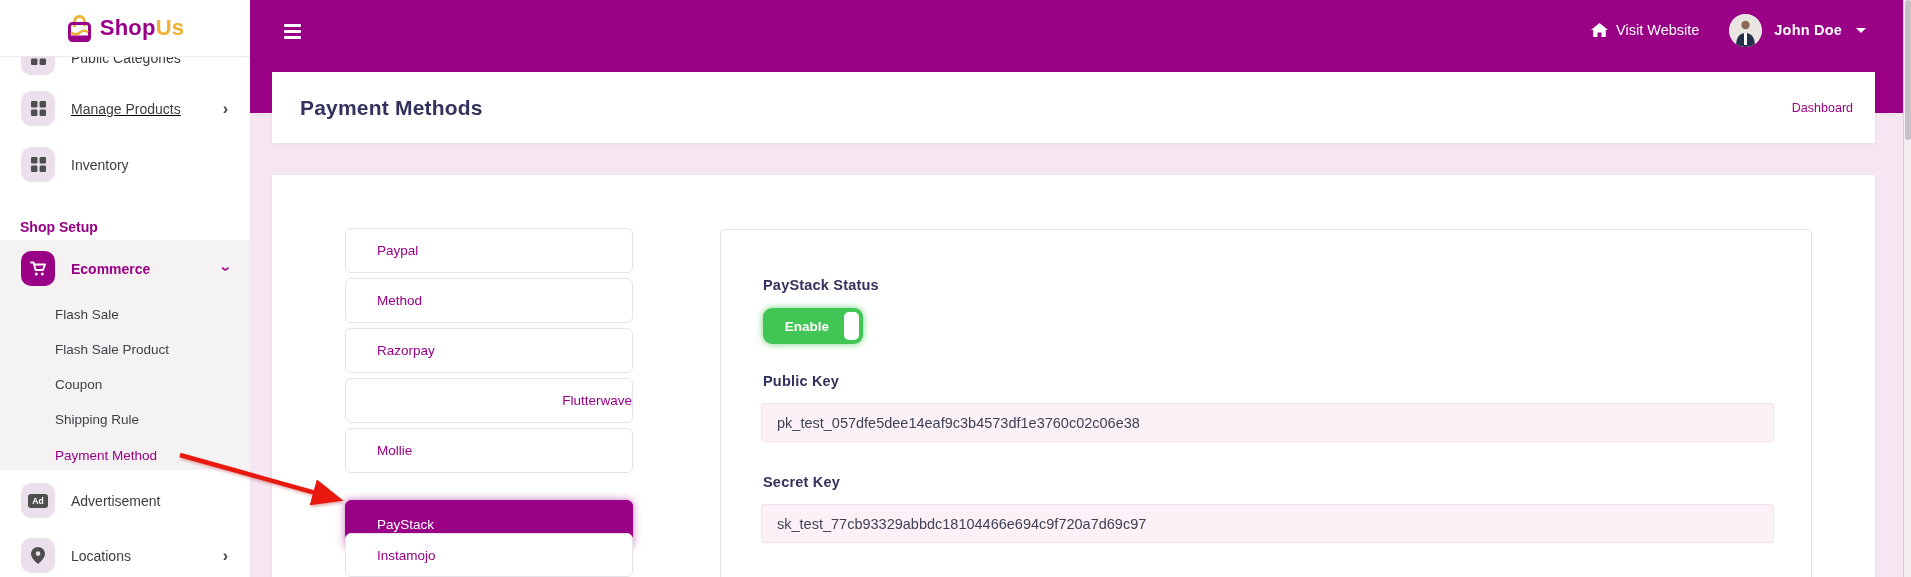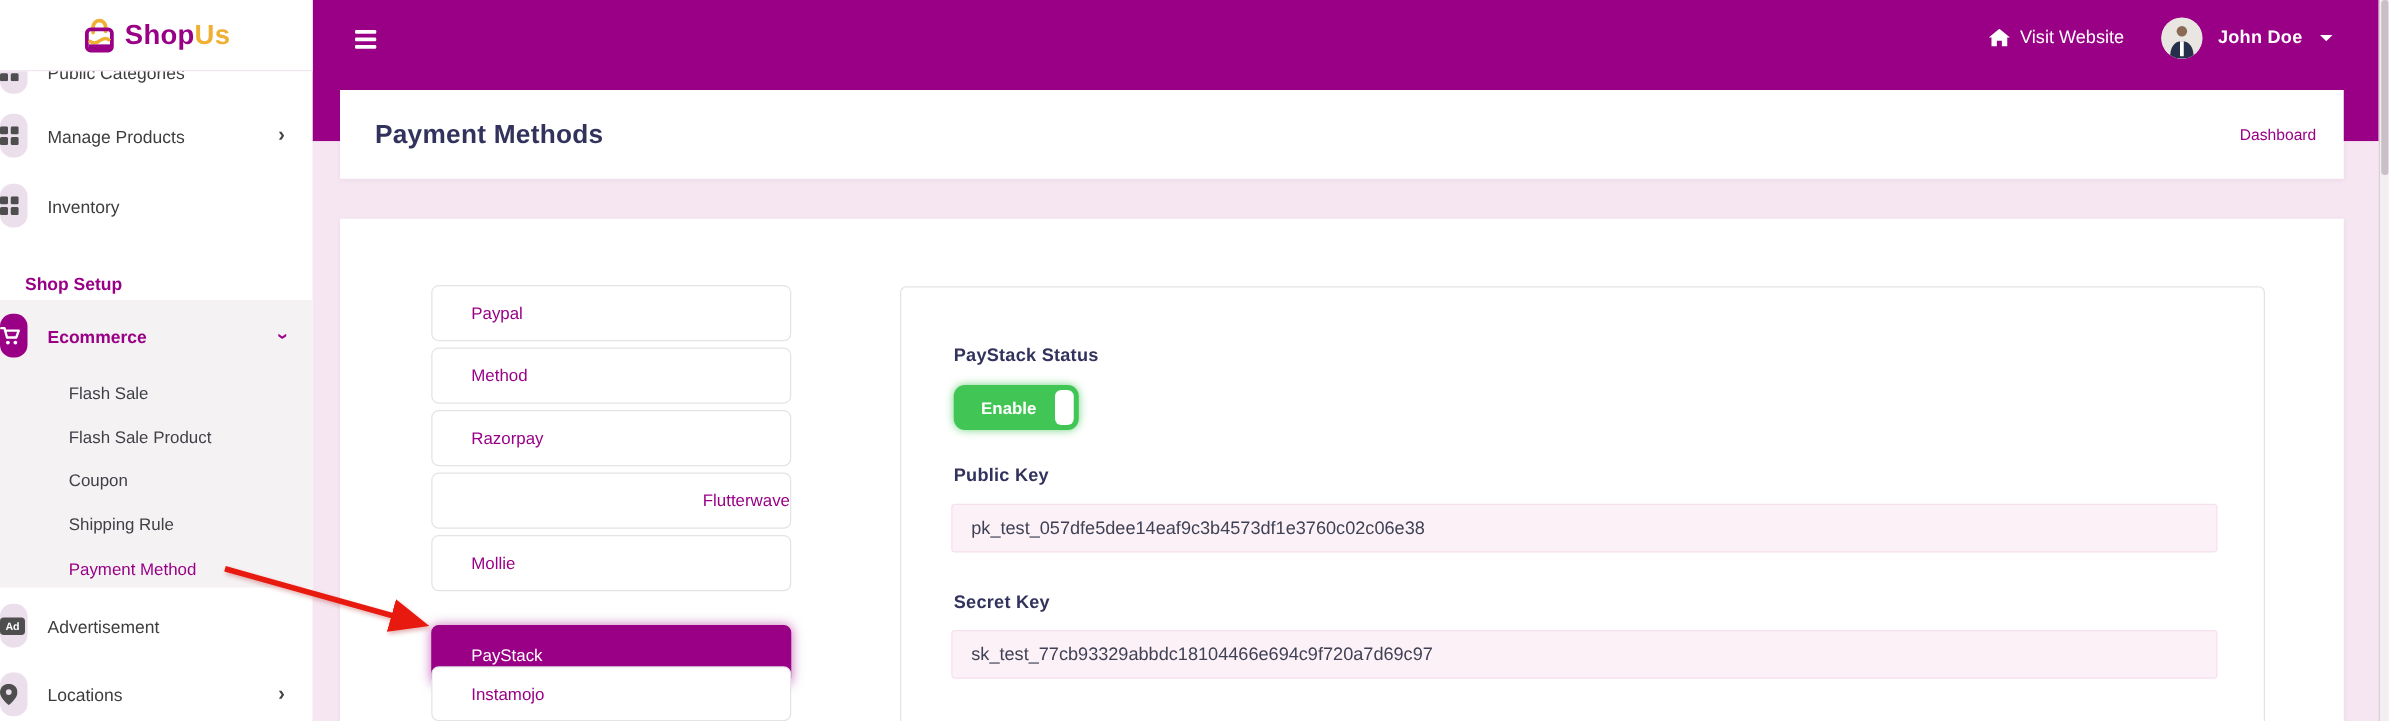--- a/index.html
+++ b/index.html
@@ -55,22 +55,22 @@
   
   .sidebar { position:absolute; left:0; top:0; width:250px; height:577px; background:#fff; z-index:3; }
   .logo-row { position:absolute; left:0; top:0; width:250px; height:57px; background:#fff; z-index:5;
               display:flex; align-items:center; justify-content:center; gap:7px; border-bottom:1px solid #f1e6ef; }
   .logo-text { font-size:22px; font-weight:bold; letter-spacing:.2px; }
   .logo-shop { color:#990086; } .logo-us { color:#efb034; }
 
   .active-group-bg { position:absolute; left:0; top:240px; width:250px; height:230px; background:#f5f2f4; z-index:1; }
 
   .srow { position:absolute; left:0; width:250px; height:35px; display:flex; align-items:center; z-index:2; cursor:pointer; }
-  .icon-box { width:22px; height:35px; border-radius:10px; background:#ecdfec; margin-right:16px;
-              display:flex; align-items:center; justify-content:flex-start; flex:none; }
+  .icon-box { width:34px; height:35px; border-radius:10px; background:#ecdfec; margin-left:21px; margin-right:16px;
+              display:flex; align-items:center; justify-content:center; flex:none; }
   .icon-box.filled { background:#990086; }
   .srow-label { font-size:14px; color:#3d3d3d; }
   .srow-label.purple { color:#990086; font-weight:bold; }
   .chev { position:absolute; right:22px; color:#444; font-size:16px; font-weight:bold; line-height:1; }
   .chev.down { transform:rotate(90deg); color:#990086; }
   .section-label { position:absolute; left:20px; font-size:14px; font-weight:bold; color:#990086; z-index:2; }
   .subrow { position:absolute; left:55px; width:195px; height:22px; display:flex; align-items:center; z-index:2; cursor:pointer; }
   .subrow span { font-size:13.5px; color:#3f3f46; }
   .subrow span.active { color:#990086; }
 
@@ -184,21 +184,21 @@
         <svg width="27" height="29" viewBox="0 0 27 29">
           <path d="M8.5 12 v-4.5 a5 5 0 0 1 10 0 V11" fill="none" stroke="#efb034" stroke-width="3" stroke-linecap="round"></path>
           <rect x="3.5" y="9.5" width="20" height="17" rx="3" fill="none" stroke="#990086" stroke-width="3"></rect>
           <path d="M5 18.5 q4.5 3.5 9 0 q4.5 -3.5 8 0" fill="none" stroke="#efb034" stroke-width="2.6"></path>
           <rect x="5" y="21.5" width="17" height="3.8" fill="#990086"></rect>
         </svg>
       </span>
       <span class="logo-text"><span class="logo-shop">Shop</span><span class="logo-us">Us</span></span>
     </div>
 
-    <div class="srow" style="top:91px;">
+    <div class="srow" style="top:91px;text-decoration:underline;">
       <span class="icon-box">
         <svg width="15" height="15" viewBox="0 0 15 15">
             <rect x="0" y="0" width="6.4" height="6.4" rx="1.2" fill="#4e4e4e"></rect>
             <rect x="8.6" y="0" width="6.4" height="6.4" rx="1.2" fill="#4e4e4e"></rect>
             <rect x="0" y="8.6" width="6.4" height="6.4" rx="1.2" fill="#4e4e4e"></rect>
             <rect x="8.6" y="8.6" width="6.4" height="6.4" rx="1.2" fill="#4e4e4e"></rect>
           </svg>
       </span>
       <span class="srow-label">Manage Products</span>
       <span class="chev">›</span>

